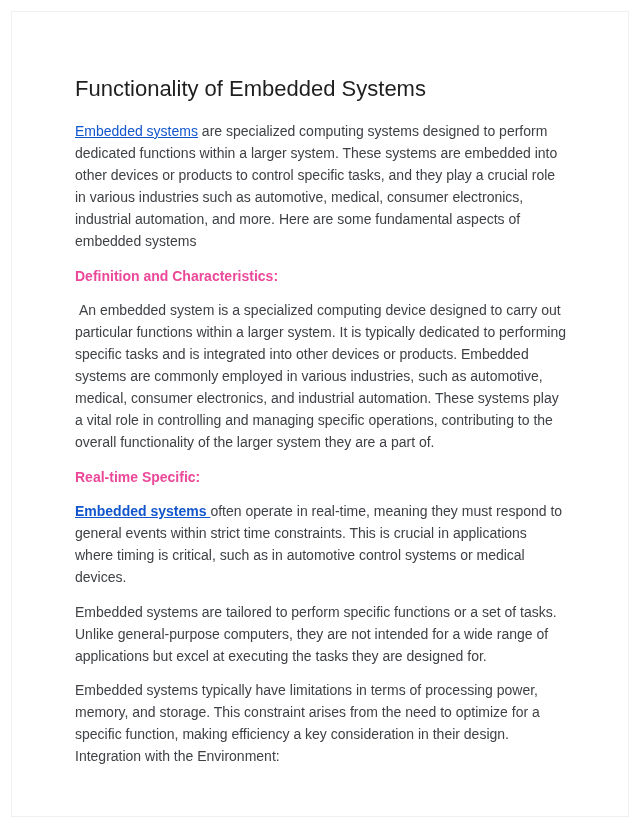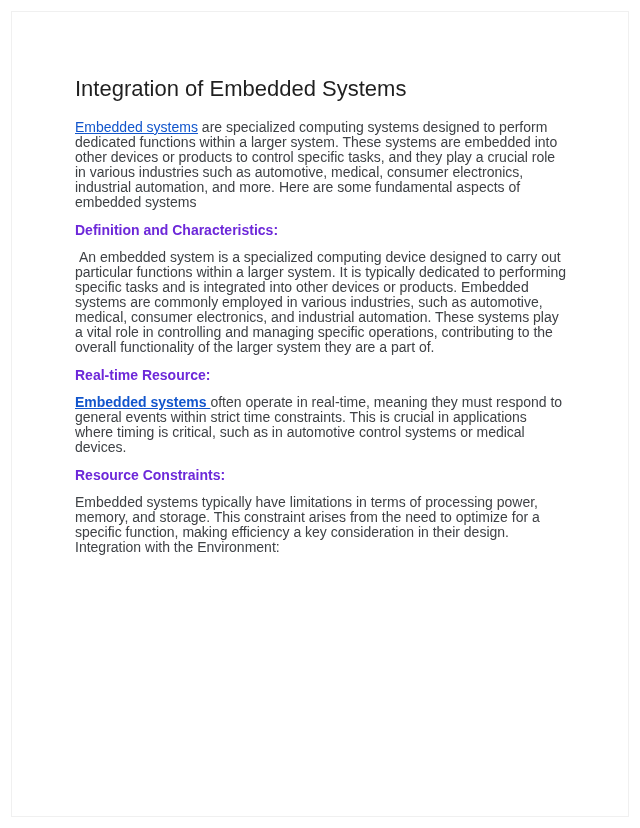--- a/index.html
+++ b/index.html
@@ -31,47 +31,47 @@
   }
   .doc-title {
     font-size: 22px;
     line-height: 29px;
     font-weight: 400;
     color: #1f1f1f;
     margin: 0 0 17px 0;
   }
   .para, .heading {
     font-size: 14px;
-    line-height: 15px;
+    line-height: 22px;
     color: #3e4145;
     margin: 0 0 12.5px 0;
     white-space: pre-wrap;
   }
   .heading {
     font-weight: 700;
-    color: #6d28d9;
+    color: #ec4899;
   }
   a.doc-link {
     text-decoration: underline;
     cursor: pointer;
   }
   a.doc-link.bold {
     font-weight: 700;
   }
 </style>
 </head>
 <body>
 
 <div class="page-border"></div>
 
 <div class="content">
-  <h1 class="doc-title">Integration of Embedded Systems</h1>
+  <h1 class="doc-title">Functionality of Embedded Systems</h1>
   <div id="doc-body">
       <p class="para"><a class="doc-link" style="color: rgb(17, 85, 204);">Embedded systems</a><span> are specialized computing systems designed to perform dedicated functions within a larger system. These systems are embedded into other devices or products to control specific tasks, and they play a crucial role in various industries such as automotive, medical, consumer electronics, industrial automation, and more. Here are some fundamental aspects of embedded systems</span></p>
       <p class="heading"><span>Definition and Characteristics:</span></p>
       <p class="para"><span> An embedded system is a specialized computing device designed to carry out particular functions within a larger system. It is typically dedicated to performing specific tasks and is integrated into other devices or products. Embedded systems are commonly employed in various industries, such as automotive, medical, consumer electronics, and industrial automation. These systems play a vital role in controlling and managing specific operations, contributing to the overall functionality of the larger system they are a part of.</span></p>
-      <p class="heading"><span>Real-time Resource:</span></p>
+      <p class="heading"><span>Real-time Specific:</span></p>
       <p class="para"><a class="doc-link bold" style="color: rgb(17, 85, 204);">Embedded systems </a><span>often operate in real-time, meaning they must respond to general events within strict time constraints. This is crucial in applications where timing is critical, such as in automotive control systems or medical devices.</span></p>
-      <p class="heading"><span>Resource Constraints:</span></p>
+      <p class="para"><span>Embedded systems are tailored to perform specific functions or a set of tasks. Unlike general-purpose computers, they are not intended for a wide range of applications but excel at executing the tasks they are designed for.</span></p>
       <p class="para"><span>Embedded systems typically have limitations in terms of processing power, memory, and storage. This constraint arises from the need to optimize for a specific function, making efficiency a key consideration in their design.
 Integration with the Environment:</span></p>
     </div>
 </div>
 
 </body></html>

